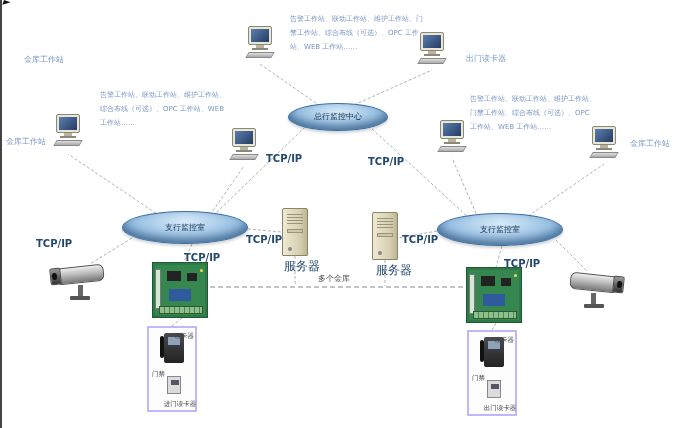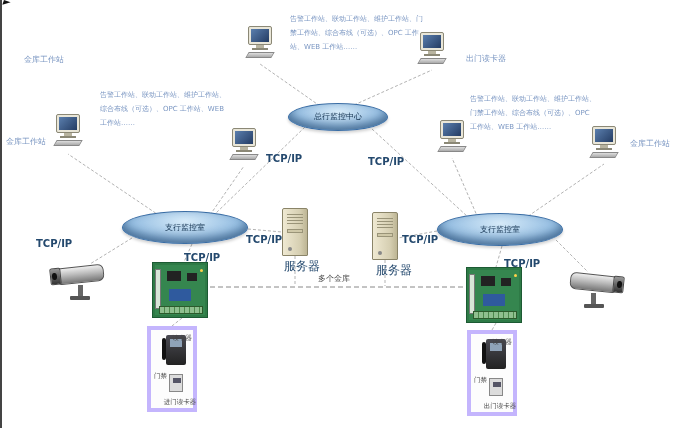--- a/index.html
+++ b/index.html
@@ -59,21 +59,21 @@
   .cam .arm  { left:30px; top:25px; width:5px; height:12px; background:#666; }
   .cam .foot { left:22px; top:36px; width:20px; height:4px; background:#555; border-radius:1px; }
   .cam .body { left:10px; top:6px; width:46px; height:17px; background:linear-gradient(180deg,#eee 0%,#bbb 45%,#777 100%);
     border:1px solid #555; border-radius:3px 6px 6px 3px; transform:rotate(-6deg); }
   .cam .hood { left:2px; top:8px; width:11px; height:17px; background:linear-gradient(180deg,#999,#333);
     border:1px solid #444; border-radius:2px; transform:rotate(-6deg); }
   .cam .lens { left:4px; top:13px; width:5px; height:7px; background:#111; border-radius:50%; transform:rotate(-6deg); }
   .cam.flip { transform:scaleX(-1); }
 
   
-  .door { position:absolute; width:50px; height:86px; background:#fdfdfd; border:4px solid #c4b5fd; }
+  .door { position:absolute; width:50px; height:86px; background:#fdfdfd; border:2px solid #c4b5fd; }
   .door .dev { position:absolute; left:15px; top:5px; width:20px; height:30px; background:linear-gradient(180deg,#4a4a52,#222); border-radius:2px; }
   .door .dev:after { content:""; position:absolute; left:4px; top:4px; width:12px; height:8px; background:#8fa3b8; }
   .door .hand { position:absolute; left:11px; top:8px; width:4px; height:22px; background:#111; border-radius:2px; }
   .door .rdr { position:absolute; left:18px; bottom:16px; width:14px; height:18px; background:#dcdcdc; border:1px solid #888; }
   .door .rdr:after { content:""; position:absolute; left:3px; top:3px; width:8px; height:5px; background:#556; }
   .door .t1 { position:absolute; right:1px; top:4px; font-size:6.5px; color:#444; }
   .door .t2 { position:absolute; left:3px; top:42px; font-size:6.5px; color:#444;text-align:center; }
   .door .t3 { position:absolute; left:50%; transform:translateX(-50%); bottom:1px; font-size:6.5px; color:#444; white-space:nowrap;margin-left:8px; }
 </style>
 </head>

